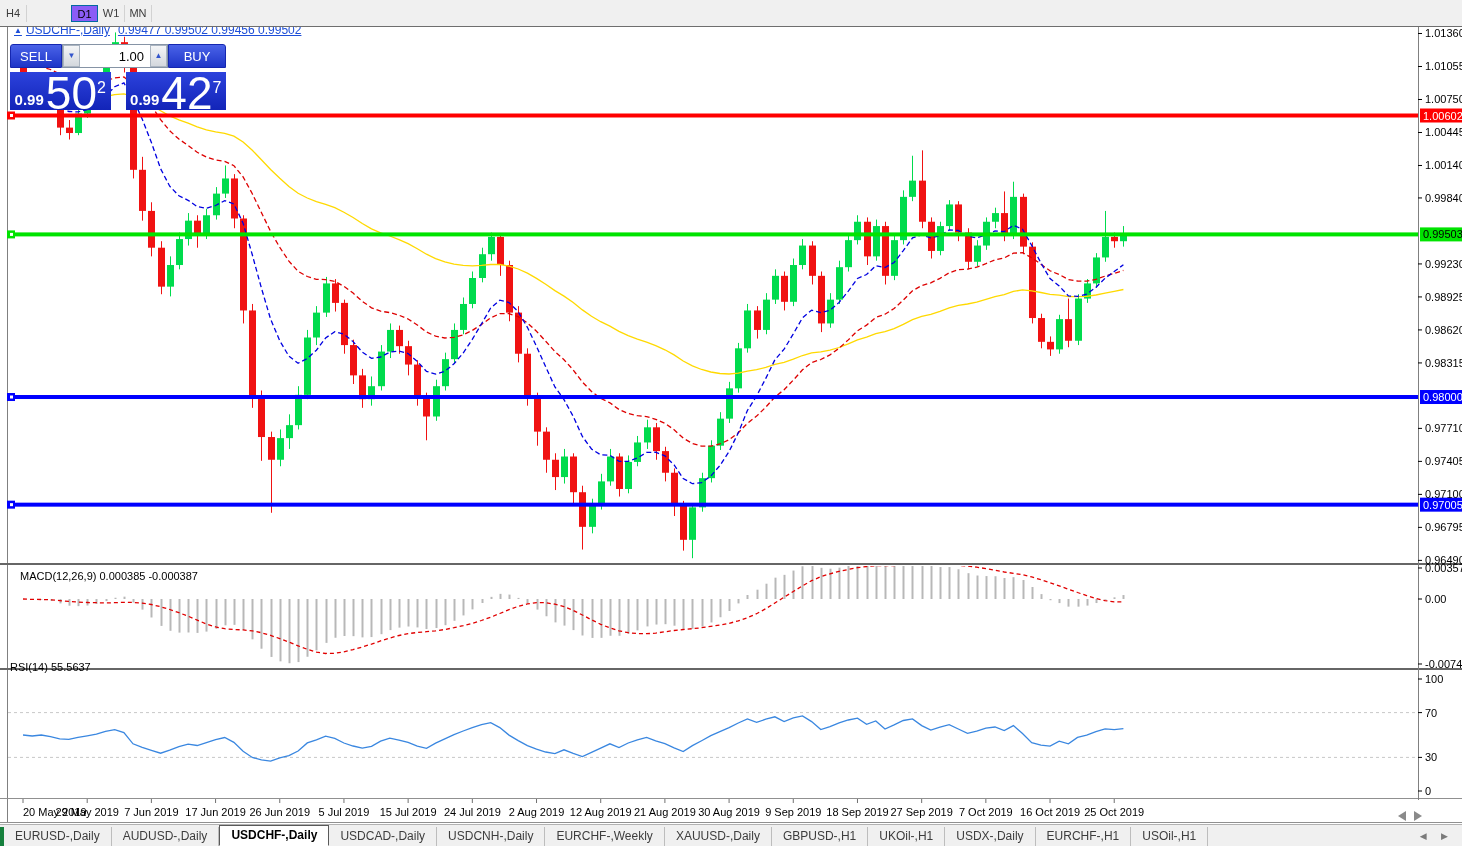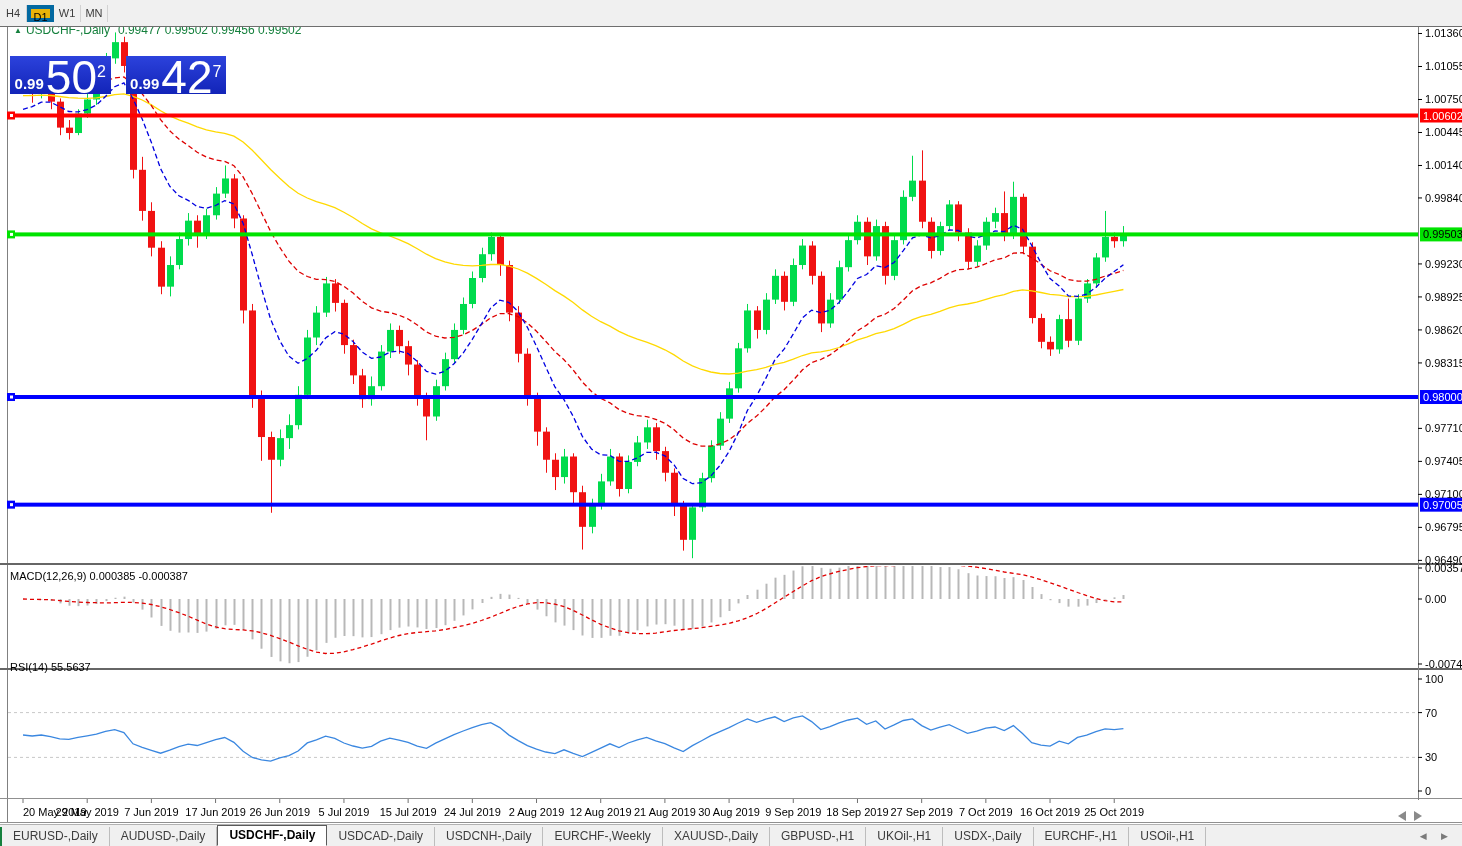--- a/index.html
+++ b/index.html
@@ -4,52 +4,52 @@
 <style>
   * { margin:0; padding:0; box-sizing:border-box; }
   html,body { width:1462px; height:846px; background:#ffffff; font-family:"Liberation Sans", sans-serif; overflow:hidden; position:relative; }
   #stage { position:absolute; inset:0; width:1462px; height:846px; }
   svg { position:absolute; left:0; top:0; }
   svg text { font-family:"Liberation Sans", sans-serif; }
 
   
   .toolbar { position:absolute; left:0; top:0; width:1462px; height:27px; background:#f0f0f0; border-bottom:1px solid #6e6e6e; display:flex; align-items:center; z-index:5; }
   .tf-btn { width:27px; height:17px; line-height:16px; text-align:center; font-size:11px; color:#3c3c3c; border-right:1px solid #d2d2d2; cursor:default; }
-  .tf-btn.active { background:#eab308; border:4px solid #0369a1; color:#000; }
+  .tf-btn.active { background:#8b5cf6; border:1px solid #0369a1; color:#000;margin-left:44px; }
 
   
-  .chart-title { position:absolute; left:14px; top:23px; z-index:4; font-size:12px; color:#15803d; white-space:nowrap; }
+  .chart-title { position:absolute; left:14px; top:23px; z-index:4; font-size:12px; color:#1d4ed8; white-space:nowrap;text-decoration:underline; }
   .chart-title .tri { font-size:8px; position:relative; top:-1px; margin-right:4px; }
   .chart-title .sym { margin-right:8px; }
 
   
   .trade-widget { position:absolute; left:10px; top:44px; width:216px; z-index:6; }
   .tw-row1 { display:flex; height:24px; }
   .tw-btn { color:#fff; font-size:13px; text-align:center; line-height:24px; background:linear-gradient(#4a63e8,#1e35c8); border:1px solid #1527b0; }
   .tw-sell { width:52px; border-radius:3px 0 0 0; }
   .tw-buy  { width:58px; border-radius:0 3px 0 0; }
   .tw-spin { flex:1; display:flex; background:#fff; border:1px solid #8694a6; }
   .tw-arrow { width:17px; background:linear-gradient(#f4f5f7,#d3d7dd); border:1px solid #aab4c0; display:flex; align-items:center; justify-content:center; }
   .tw-arrow span { font-size:8px; color:#3355cc; line-height:8px; }
   .tw-vol { flex:1; font-size:13px; color:#000; text-align:right; padding:4px 6px 0 0; }
-  .tw-row2 { display:flex; gap:15px; margin-top:12px; }
+  .tw-row2 { display:flex; gap:15px; margin-top:4px; }
   .tw-price { width:106px; height:38px; background:linear-gradient(#2c42dc,#1224b8); color:#fff; display:flex; align-items:flex-end; justify-content:center; padding-bottom:3px; }
   .tw-price .frac { font-size:15px; font-weight:bold; margin-right:2px; line-height:15px; }
   .tw-price .big  { font-size:46px; line-height:28px; font-weight:400; }
   .tw-price .sup  { font-size:16px; position:relative; top:-14px; line-height:10px; }
 
   
   .pane-label { position:absolute; z-index:3; font-size:11px; color:#000; white-space:nowrap; background:transparent; }
-  #macd-label { left:10px; top:570px; }
+  #macd-label { left:20px; top:570px; }
   #rsi-label  { left:10px; top:661px; }
 
   
   .tabbar { position:absolute; left:0; top:824px; width:1462px; height:22px; background:#f0f0f0; border-top:1px solid #b2b2b2; display:flex; align-items:flex-end; z-index:5; }
   .tab { height:19px; line-height:18px; padding:0 11px; font-size:12px; color:#3d3d3d; border-right:1px solid #bdbdbd; white-space:nowrap; cursor:default; }
-  .tab:first-child { border-left:2px solid #15803d; }
+  .tab:first-child { border-left:4px solid #15803d; }
   .tab.active { background:#ffffff; color:#000; font-weight:bold; height:21px; border:1px solid #5a5a5a; border-bottom:1px solid #fff; }
   .tab-arrows { margin-left:auto; margin-right:8px; color:#7a7a7a; font-size:9px; align-self:center; letter-spacing:6px; }
 </style>
 </head>
 <body>
 
 <div id="stage">
 
   <svg id="chart-svg" width="1462" height="846" viewBox="0 0 1462 846">
       <defs>
@@ -557,20 +557,33 @@
       <div class="tf-btn active">D1</div>
       <div class="tf-btn">W1</div>
       <div class="tf-btn">MN</div>
     </div>
 
   <div class="chart-title">
     <span class="tri">▲</span><span class="sym">USDCHF-,Daily</span><span>0.99477 0.99502 0.99456 0.99502</span>
   </div>
 
   <div class="trade-widget">
+    <div class="tw-row1">
+      <div class="tw-btn tw-sell">SELL</div>
+      <div class="tw-spin">
+        <div class="tw-arrow">
+            <span>▼</span>
+          </div>
+        <div class="tw-vol">1.00</div>
+        <div class="tw-arrow">
+            <span>▲</span>
+          </div>
+      </div>
+      <div class="tw-btn tw-buy">BUY</div>
+    </div>
     <div class="tw-row2">
       <div class="tw-price">
         <span class="frac">0.99</span>
         <span class="big">50</span>
         <span class="sup">2</span>
       </div>
       <div class="tw-price">
         <span class="frac">0.99</span>
         <span class="big">42</span>
         <span class="sup">7</span>

